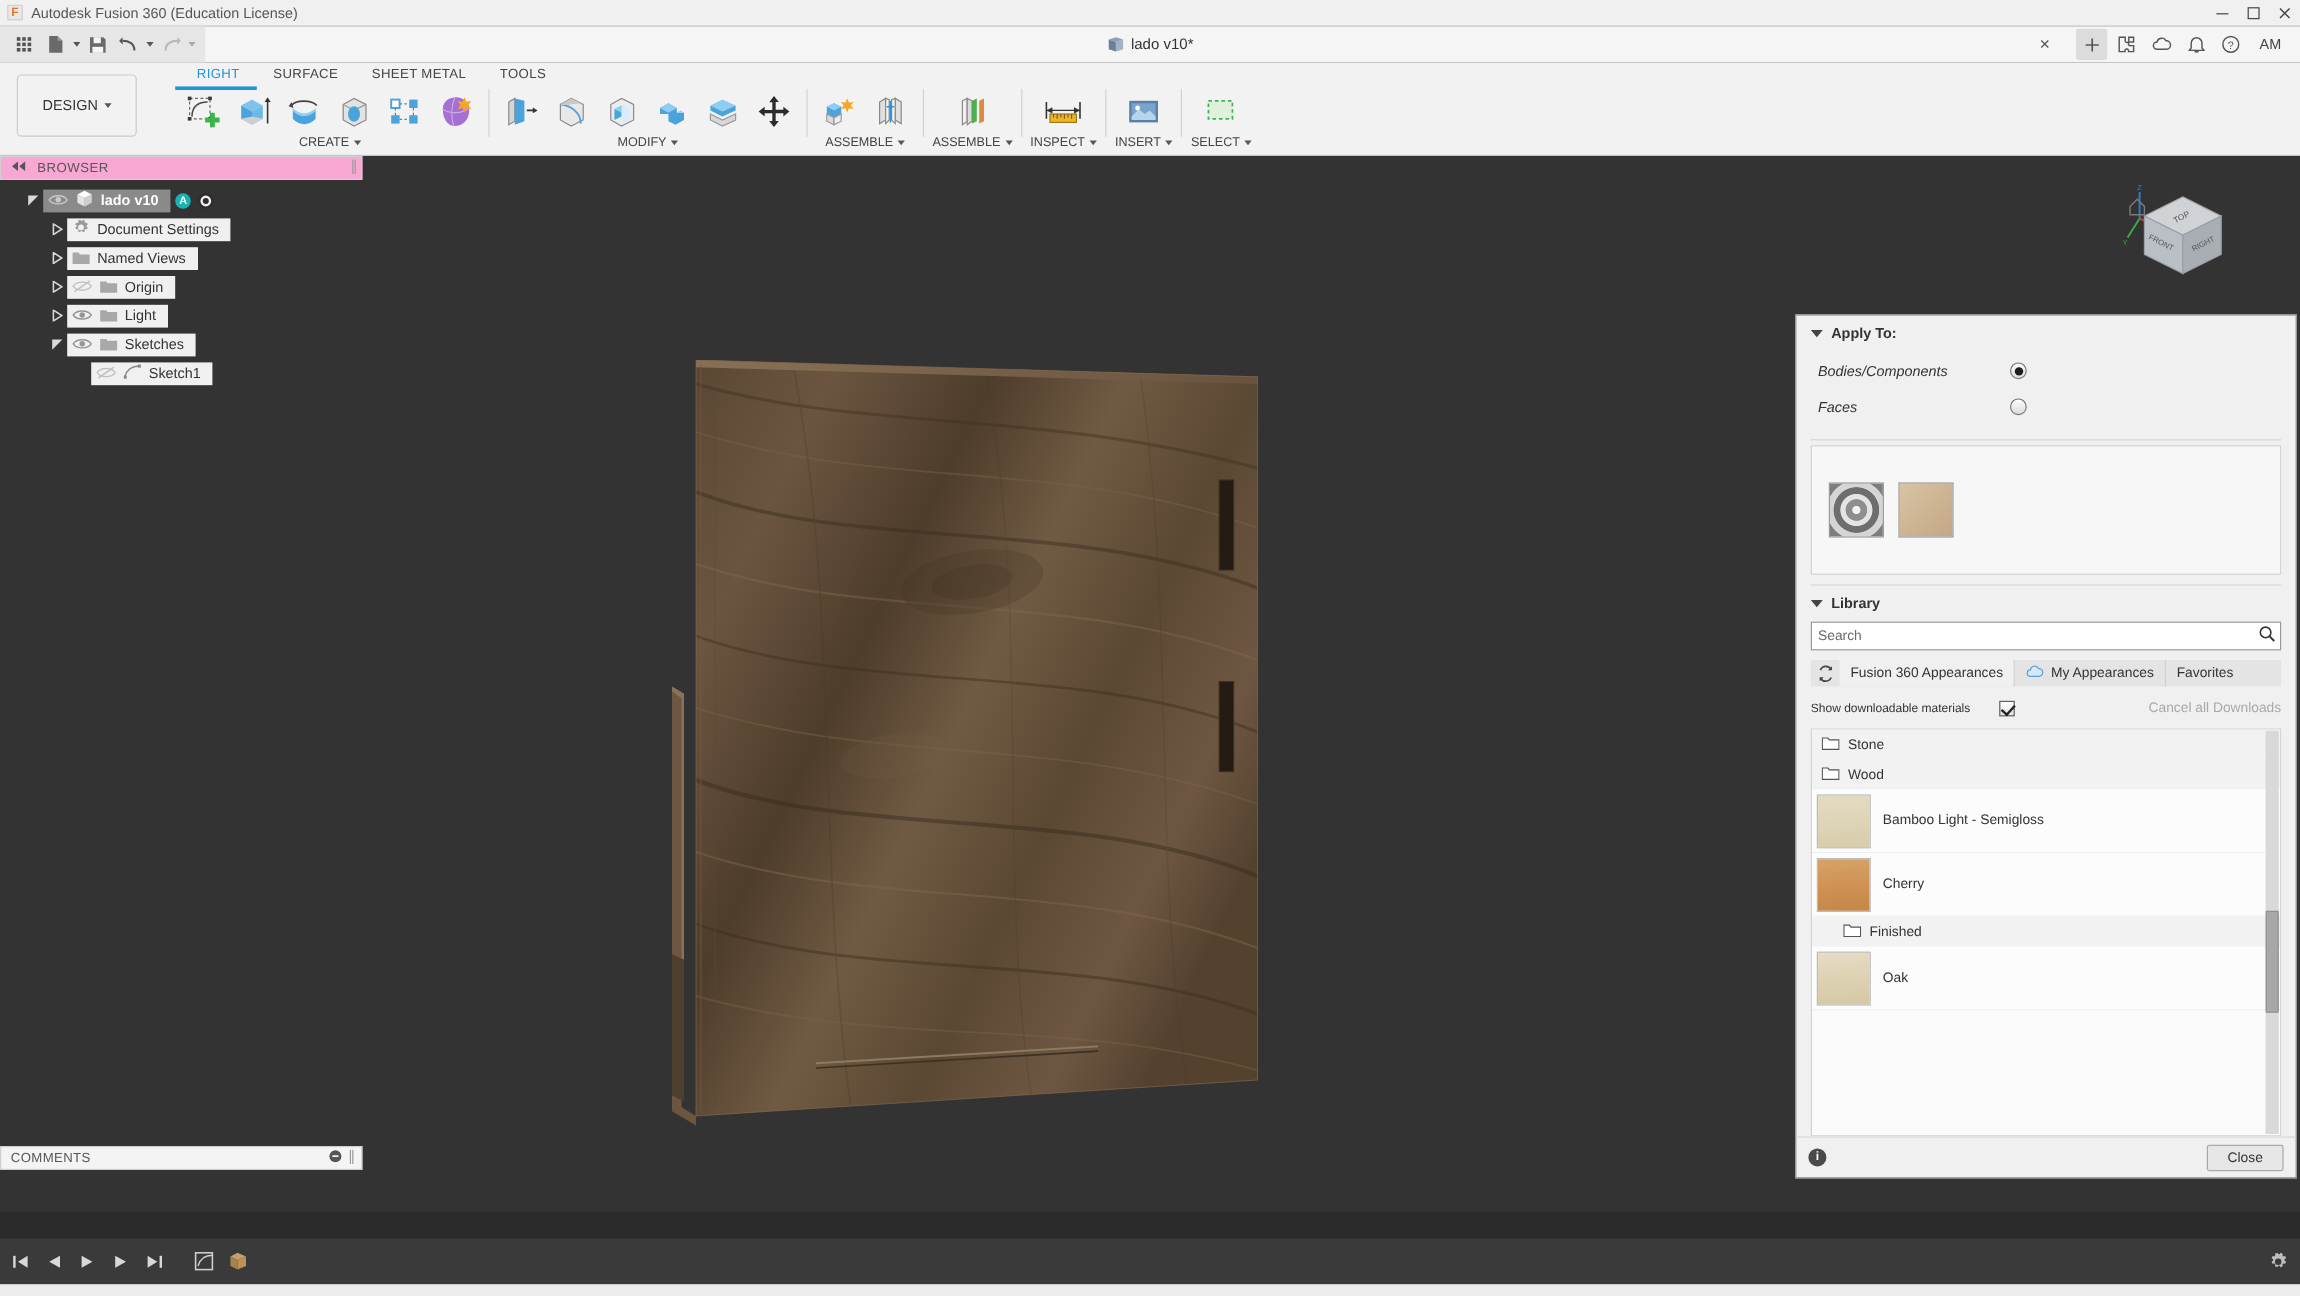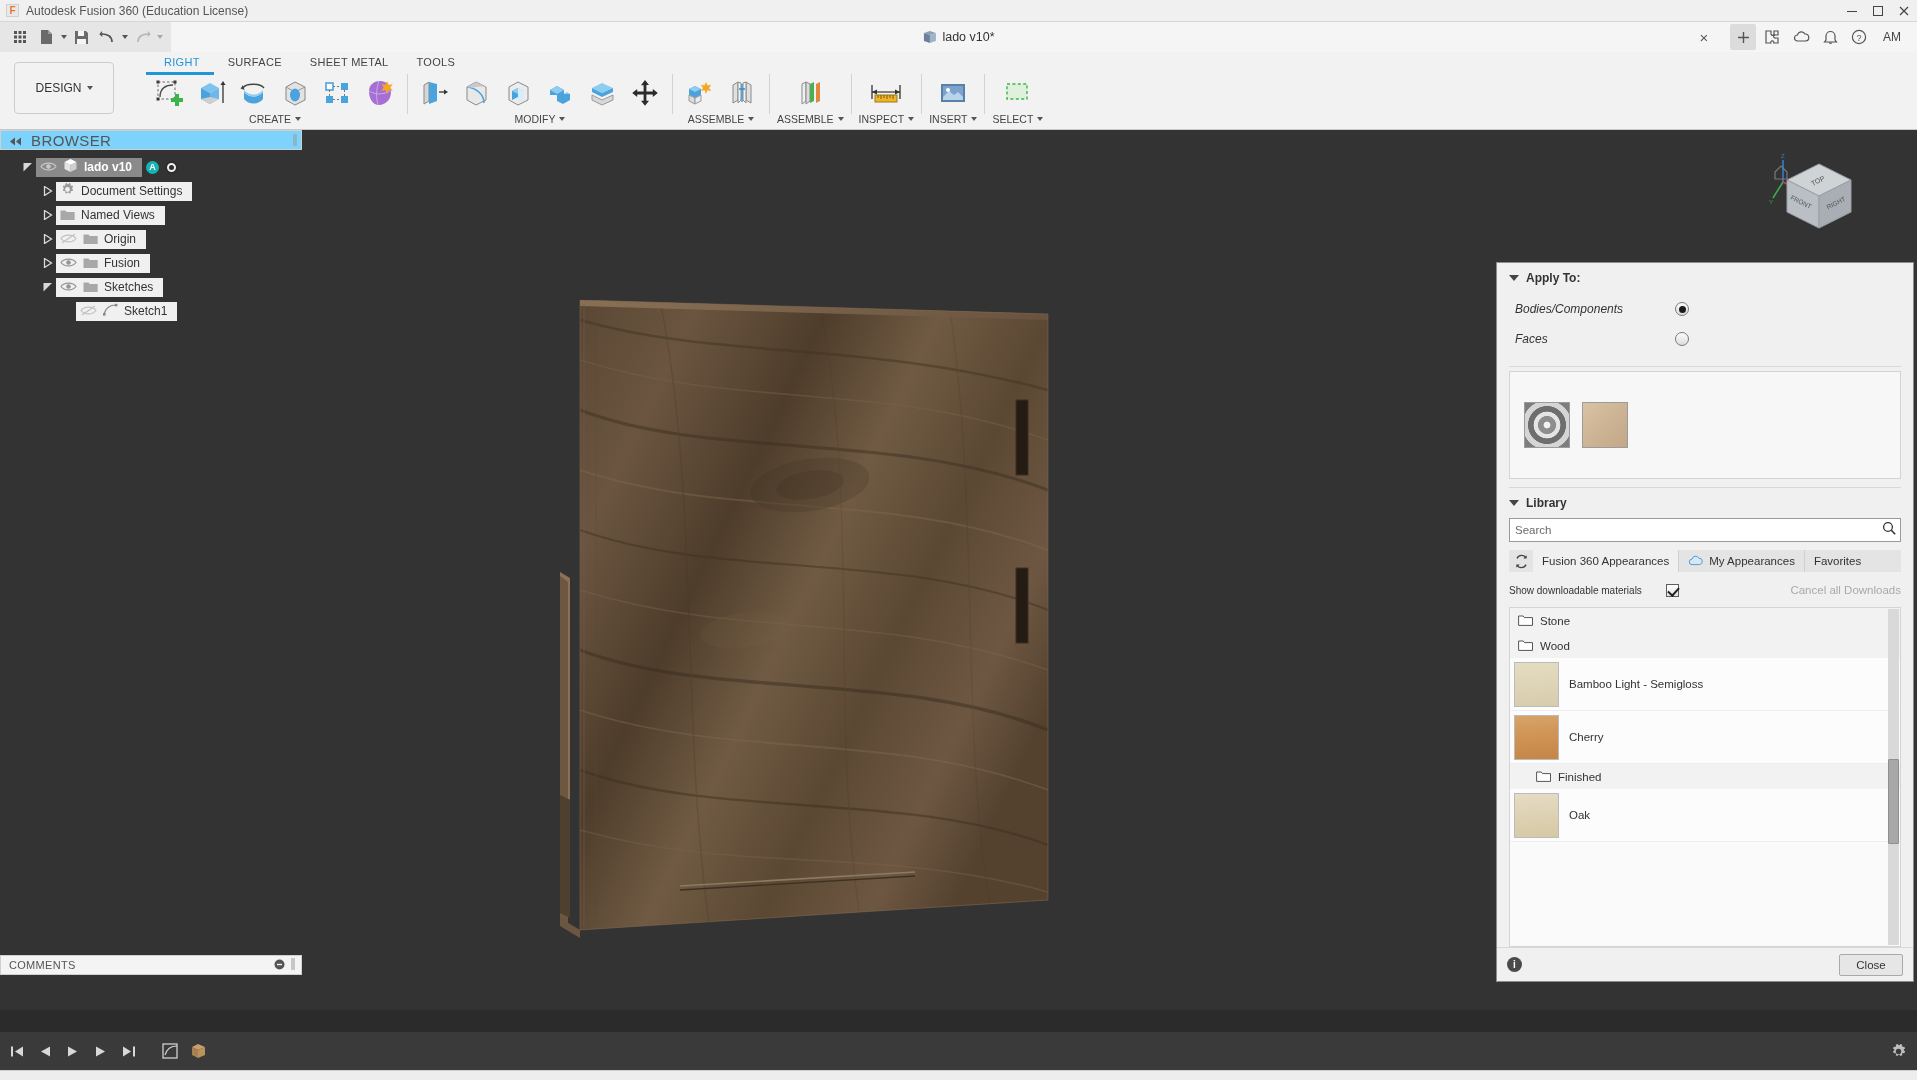--- a/index.html
+++ b/index.html
@@ -62,22 +62,22 @@
   .ricon{width:40px;height:38px;display:flex;align-items:center;justify-content:center;cursor:pointer;}
   .rlabel{font-size:10.5px;color:#444;display:flex;align-items:center;gap:3px;margin-top:1px;cursor:pointer;}
   .rsep{width:1px;height:40px;background:#d2d2d2;margin:0 3px;align-self:flex-start;}
 
   
   #main{position:absolute;left:0;top:130px;width:1917px;height:880px;background:#333333;}
 
   
   #browser{position:absolute;left:0;top:0;width:302px;}
   #browser-hd{
-    height:20px;background:#7dd3fc;border:1px solid #cfcfcf;
-    display:flex;align-items:center;gap:8px;padding-left:8px;font-size:15px;color:#555;letter-spacing:.4px;
+    height:20px;background:#f9a8d4;border:1px solid #cfcfcf;
+    display:flex;align-items:center;gap:8px;padding-left:8px;font-size:11px;color:#555;letter-spacing:.4px;
   }
   #browser-hd .grip{margin-left:auto;width:8px;}
   .tree{padding-top:5px;}
   .trow{display:flex;align-items:center;height:24px;font-size:12px;color:#333;cursor:pointer;}
   .arrow{width:16px;height:16px;display:flex;align-items:center;justify-content:center;}
   .chip{background:#f0f0f0;display:flex;align-items:center;gap:6px;padding:2px 10px 2px 4px;height:19px;}
   .chip.sel{background:#8a8a8a;color:#fff;font-weight:bold;}
   .eye{width:17px;height:13px;opacity:.75;}
   .folder{width:15px;height:12px;}
   .circ-a{width:13px;height:13px;border-radius:50%;background:#17b3b3;color:#fff;font-size:9px;font-weight:bold;display:flex;align-items:center;justify-content:center;}
@@ -644,21 +644,21 @@
             <svg width="17" height="11" viewBox="0 0 17 11">
                 <path d="M1 5.5 C4 1 13 1 16 5.5 C13 10 4 10 1 5.5z" fill="none" stroke="#777" stroke-width="1.2"></path>
                 <circle cx="8.5" cy="5.5" r="2.3" fill="#777"></circle>
               </svg>
           </span>
           <span class="folder">
             <svg width="15" height="12" viewBox="0 0 15 12">
                 <path d="M0.5 1.5 h5 l1.2 1.5 h8 v8 h-14.2z" fill="#a8a8a8"></path>
               </svg>
           </span>
-          <span>Fusion</span>
+          <span>Light</span>
         </span>
       </div>
 
       <div class="trow" style="padding-left:40px;">
         <span class="arrow">
           <svg width="10" height="10" viewBox="0 0 10 10">
               <path d="M0.5 1 L9 1 L0.5 9.5z" fill="#d8d8d8"></path>
             </svg>
         </span>
         <span class="chip">

